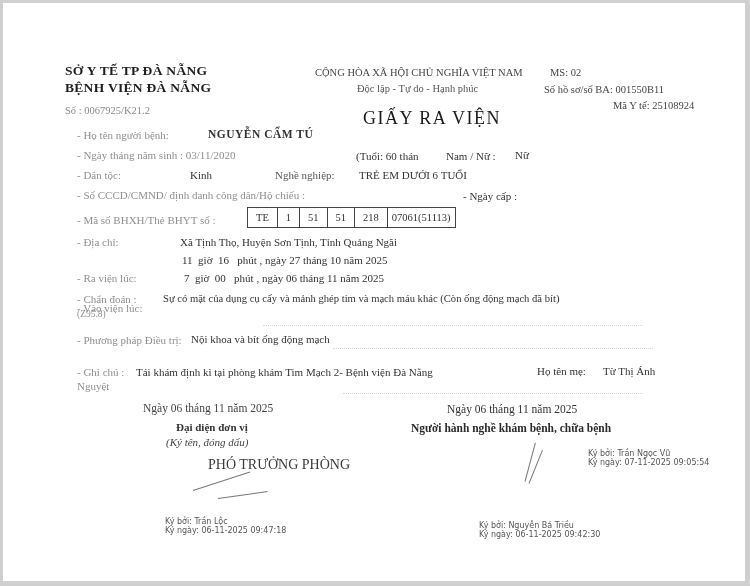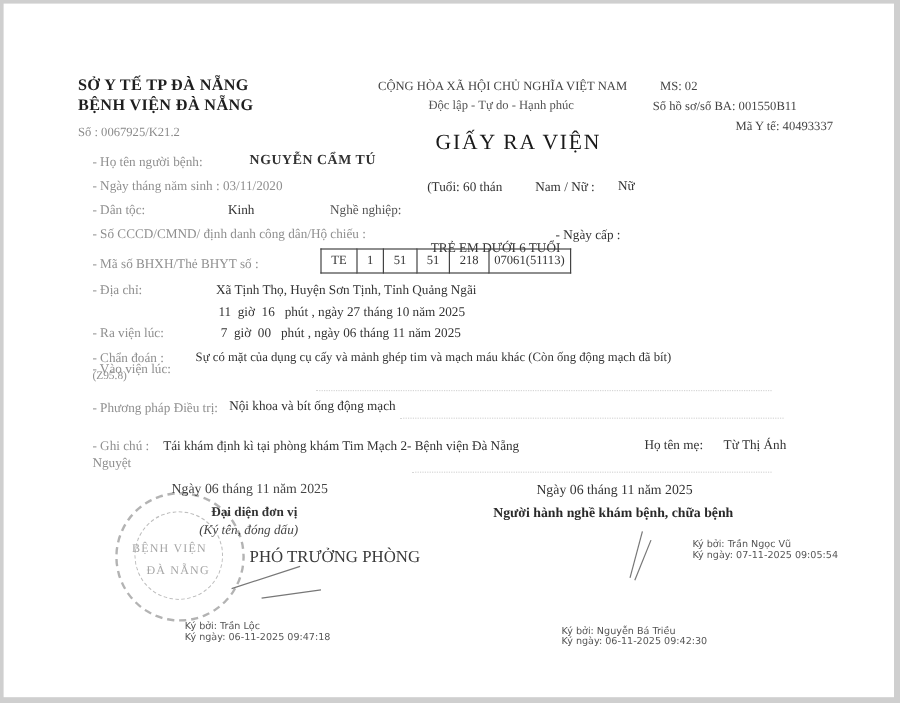--- a/index.html
+++ b/index.html
@@ -15,21 +15,21 @@
     .abs { position: absolute; white-space: nowrap; }
     .hdr-org { font-weight: bold; font-size: 13.5px; color: #1e1e1e; letter-spacing: 0.3px; }
     .faint { color: #8a8a8a; }
     .lbl { color: #8f8f8f; font-size: 11px; }
     .val { color: #333; font-size: 11px; }
     .small { font-size: 10.5px; }
     .title { font-size: 18px; letter-spacing: 1.5px; color: #1a1a1a; }
     .bold { font-weight: bold; }
     table.bhyt { border-collapse: collapse; font-size: 10.5px; color: #333; }
     table.bhyt td { border: 1px solid #444; padding: 2px 8px; text-align: center; height: 15px; }
-    .sig-meta { font-family: "DejaVu Sans", "Liberation Sans", sans-serif; font-size: 8px; color: #555; line-height: 9px; }
+    .sig-meta { font-family: "DejaVu Sans", "Liberation Sans", sans-serif; font-size: 8px; color: #555; line-height: 9px; margin-left: 11px; }
     .stamp {
       position: absolute; left: 93px; top: 407px; width: 104px; height: 104px;
       border: 2px dashed #9a9a9a; border-radius: 50%; opacity: 0.75;
     }
     .stamp-inner {
       position: absolute; left: 14px; top: 14px; width: 72px; height: 72px;
       border: 1px dashed #aaa; border-radius: 50%;
     }
     .stamp-text { position: absolute; font-size: 10px; color: #888; letter-spacing: 1px; }
     .dots { position: absolute; border-top: 1px dotted #d6d6d6; }
@@ -42,42 +42,42 @@
 
   <div class="abs hdr-org" style="left:62px;top:77px;">BỆNH VIỆN ĐÀ NẴNG</div>
   <div class="abs hdr-org" style="left:62px;top:60px;">SỞ Y TẾ TP ĐÀ NẴNG</div>
   <div class="abs faint small" style="left:62px;top:102px;">Số : 0067925/K21.2</div>
 
   <div class="abs small" style="left:312px;top:64px;color:#444;">CỘNG HÒA XÃ HỘI CHỦ NGHĨA VIỆT NAM</div>
   <div class="abs small" style="left:354px;top:80px;color:#555;">Độc lập - Tự do - Hạnh phúc</div>
 
   <div class="abs small" style="left:547px;top:64px;color:#444;">MS: 02</div>
   <div class="abs small" style="left:541px;top:81px;color:#444;">Số hồ sơ/số BA: 001550B11</div>
-  <div class="abs small" style="left:610px;top:97px;color:#444;">Mã Y tế: 40493337</div>
+  <div class="abs small" style="left:610px;top:97px;color:#444;">Mã Y tế: 25108924</div>
 
   <div class="abs title" style="left:360px;top:105px;">GIẤY RA VIỆN</div>
 
   <div class="abs lbl" style="left:74px;top:126px;">- Họ tên người bệnh:</div>
   <div class="abs bold" style="left:205px;top:125px;font-size:11.5px;letter-spacing:0.5px;color:#333;">NGUYỄN CẨM TÚ</div>
 
   <div class="abs lbl" style="left:74px;top:146px;">- Ngày tháng năm sinh : 03/11/2020</div>
   <div class="abs val" style="left:353px;top:147px;">(Tuổi: 60 thán</div>
   <div class="abs val" style="left:443px;top:147px;">Nam / Nữ :</div>
   <div class="abs val" style="left:512px;top:146px;">Nữ</div>
 
   <div class="abs lbl" style="left:74px;top:166px;">- Dân tộc:</div>
   <div class="abs val" style="left:187px;top:166px;">Kinh</div>
   <div class="abs val" style="left:272px;top:166px;color:#555;">Nghề nghiệp:</div>
-  <div class="abs val" style="left:356px;top:166px;margin-top:32px;">TRẺ EM DƯỚI 6 TUỔI</div>
+  <div class="abs val" style="left:356px;top:166px;">TRẺ EM DƯỚI 6 TUỔI</div>
 
   <div class="abs lbl" style="left:74px;top:186px;">- Số CCCD/CMND/ định danh công dân/Hộ chiếu :</div>
   <div class="abs val" style="left:460px;top:187px;">- Ngày cấp :</div>
 
   <div class="abs lbl" style="left:74px;top:211px;">- Mã số BHXH/Thẻ BHYT số :</div>
-  <table class="bhyt abs" style="left:264px;top:204px;padding-left:25px;">
+  <table class="bhyt abs" style="left:244px;top:204px;padding-left:25px;">
     <tbody>
         <tr>
       <td>TE</td>
       <td>1</td>
       <td>51</td>
       <td>51</td>
       <td>218</td>
       <td style="padding:2px 4px;">07061(51113)</td>
     </tr>
   </tbody>
@@ -99,25 +99,20 @@
   <div class="abs val" style="left:188px;top:330px;">Nội khoa và bít ống động mạch</div>
   <div class="dots" style="left:330px;top:345px;width:320px;"></div>
 
   <div class="abs lbl" style="left:74px;top:363px;">- Ghi chú :</div>
   <div class="abs val" style="left:133px;top:363px;">Tái khám định kì tại phòng khám Tim Mạch 2- Bệnh viện Đà Nẵng</div>
   <div class="abs val" style="left:534px;top:362px;">Họ tên mẹ:</div>
   <div class="abs val" style="left:600px;top:362px;">Từ Thị Ánh</div>
   <div class="abs lbl" style="left:74px;top:377px;">Nguyệt</div>
   <div class="dots" style="left:340px;top:390px;width:300px;"></div>
 
-  <div class="stamp">
-    <div class="stamp-inner"></div>
-    <div class="stamp-text" style="left:12px;top:40px;">BỆNH VIỆN</div>
-    <div class="stamp-text" style="left:24px;top:58px;">ĐÀ NẴNG</div>
-  </div>
   <div class="abs val" style="left:140px;top:399px;font-size:11.5px;color:#444;">Ngày 06 tháng 11 năm 2025</div>
   <div class="abs bold" style="left:173px;top:418px;font-size:11px;color:#333;">Đại diện đơn vị</div>
   <div class="abs" style="left:163px;top:433px;font-size:11px;font-style:italic;color:#444;">(Ký tên, đóng dấu)</div>
   <div class="abs" style="left:205px;top:454px;font-size:14px;color:#3a3a3a;">PHÓ TRƯỞNG PHÒNG</div>
   <div class="sig-stroke" style="left:190px;top:487px;width:60px;transform:rotate(-18deg);"></div>
   <div class="sig-stroke" style="left:215px;top:495px;width:50px;transform:rotate(-8deg);"></div>
   <div class="abs sig-meta" style="left:151px;top:514px;">Ký bởi: Trần Lộc</div>
   <div class="abs sig-meta" style="left:151px;top:523px;">Ký ngày: 06-11-2025 09:47:18</div>
 
   <div class="abs val" style="left:444px;top:400px;font-size:11.5px;color:#333;">Ngày 06 tháng 11 năm 2025</div>

